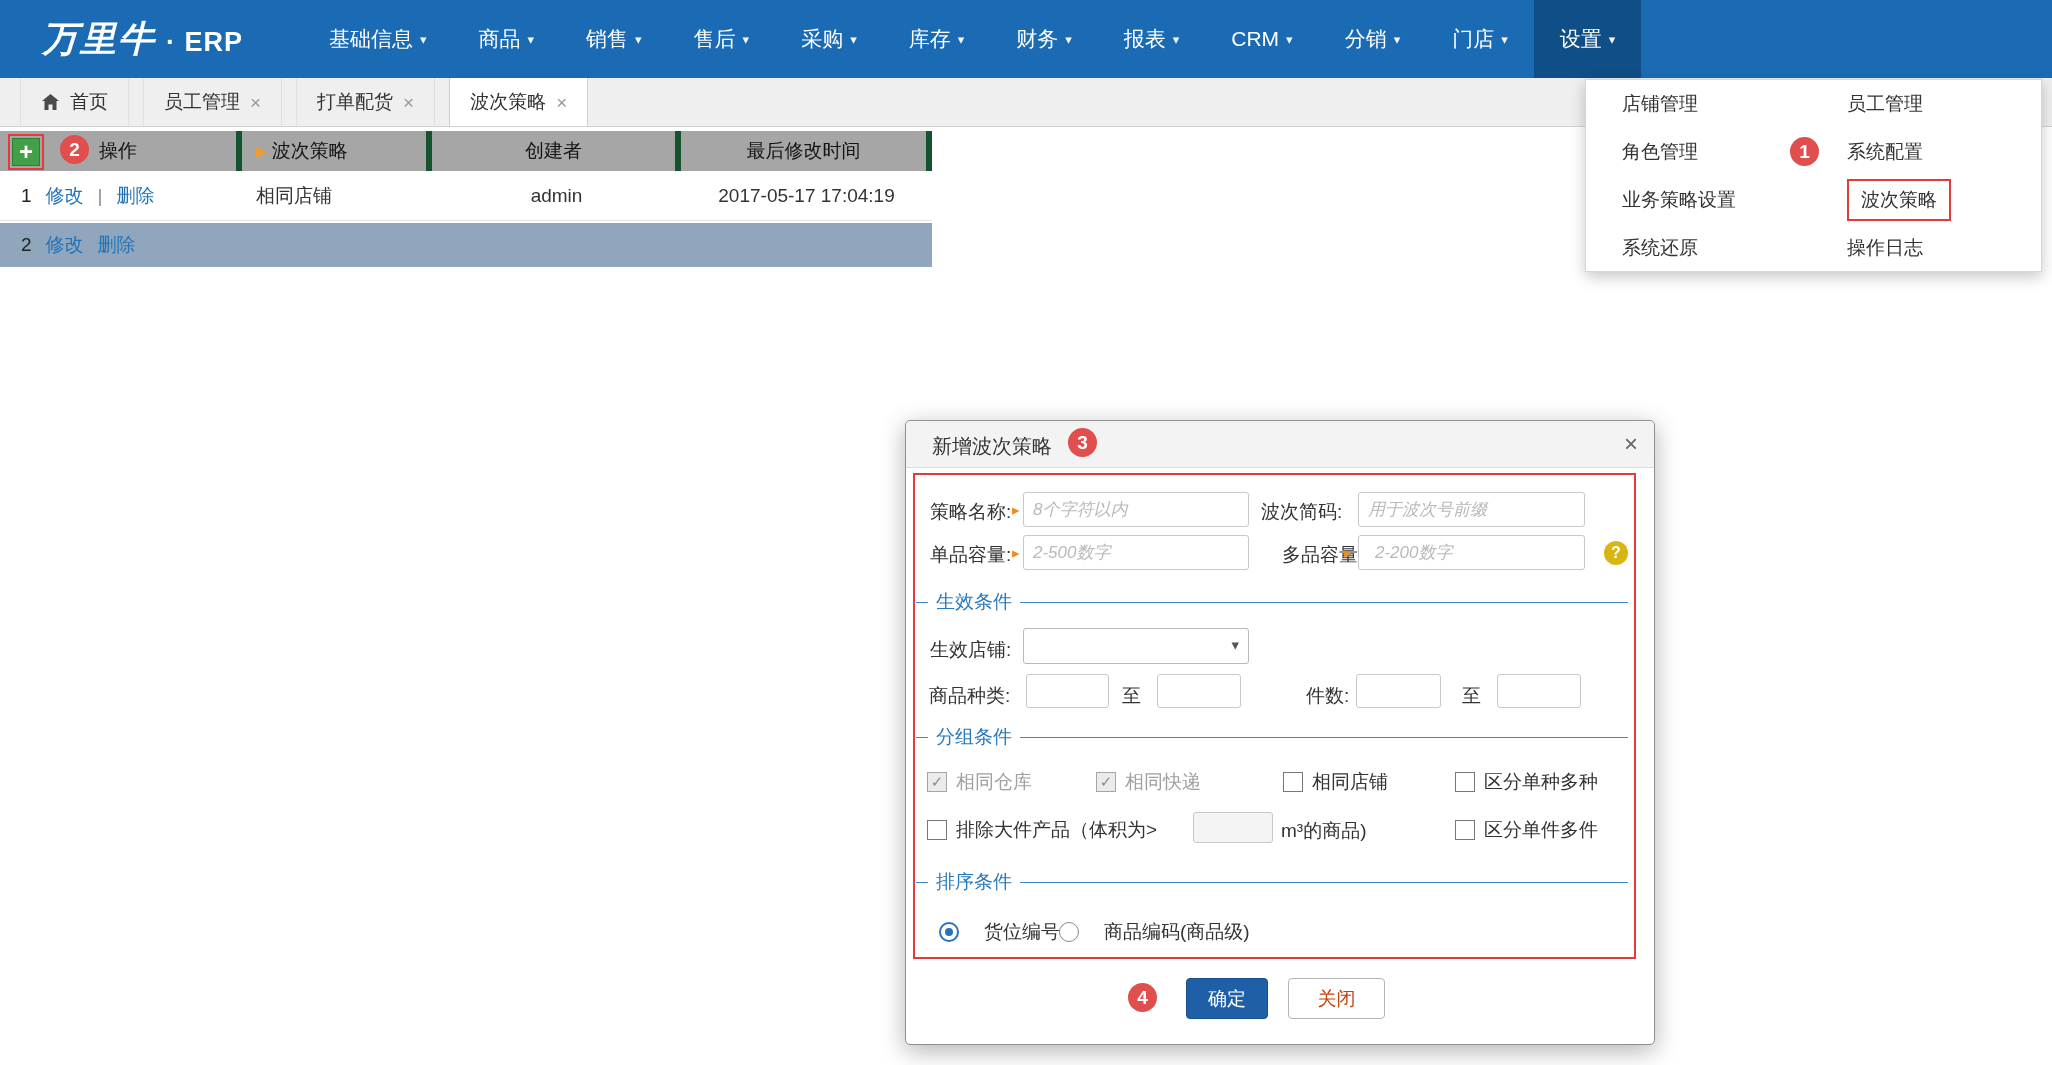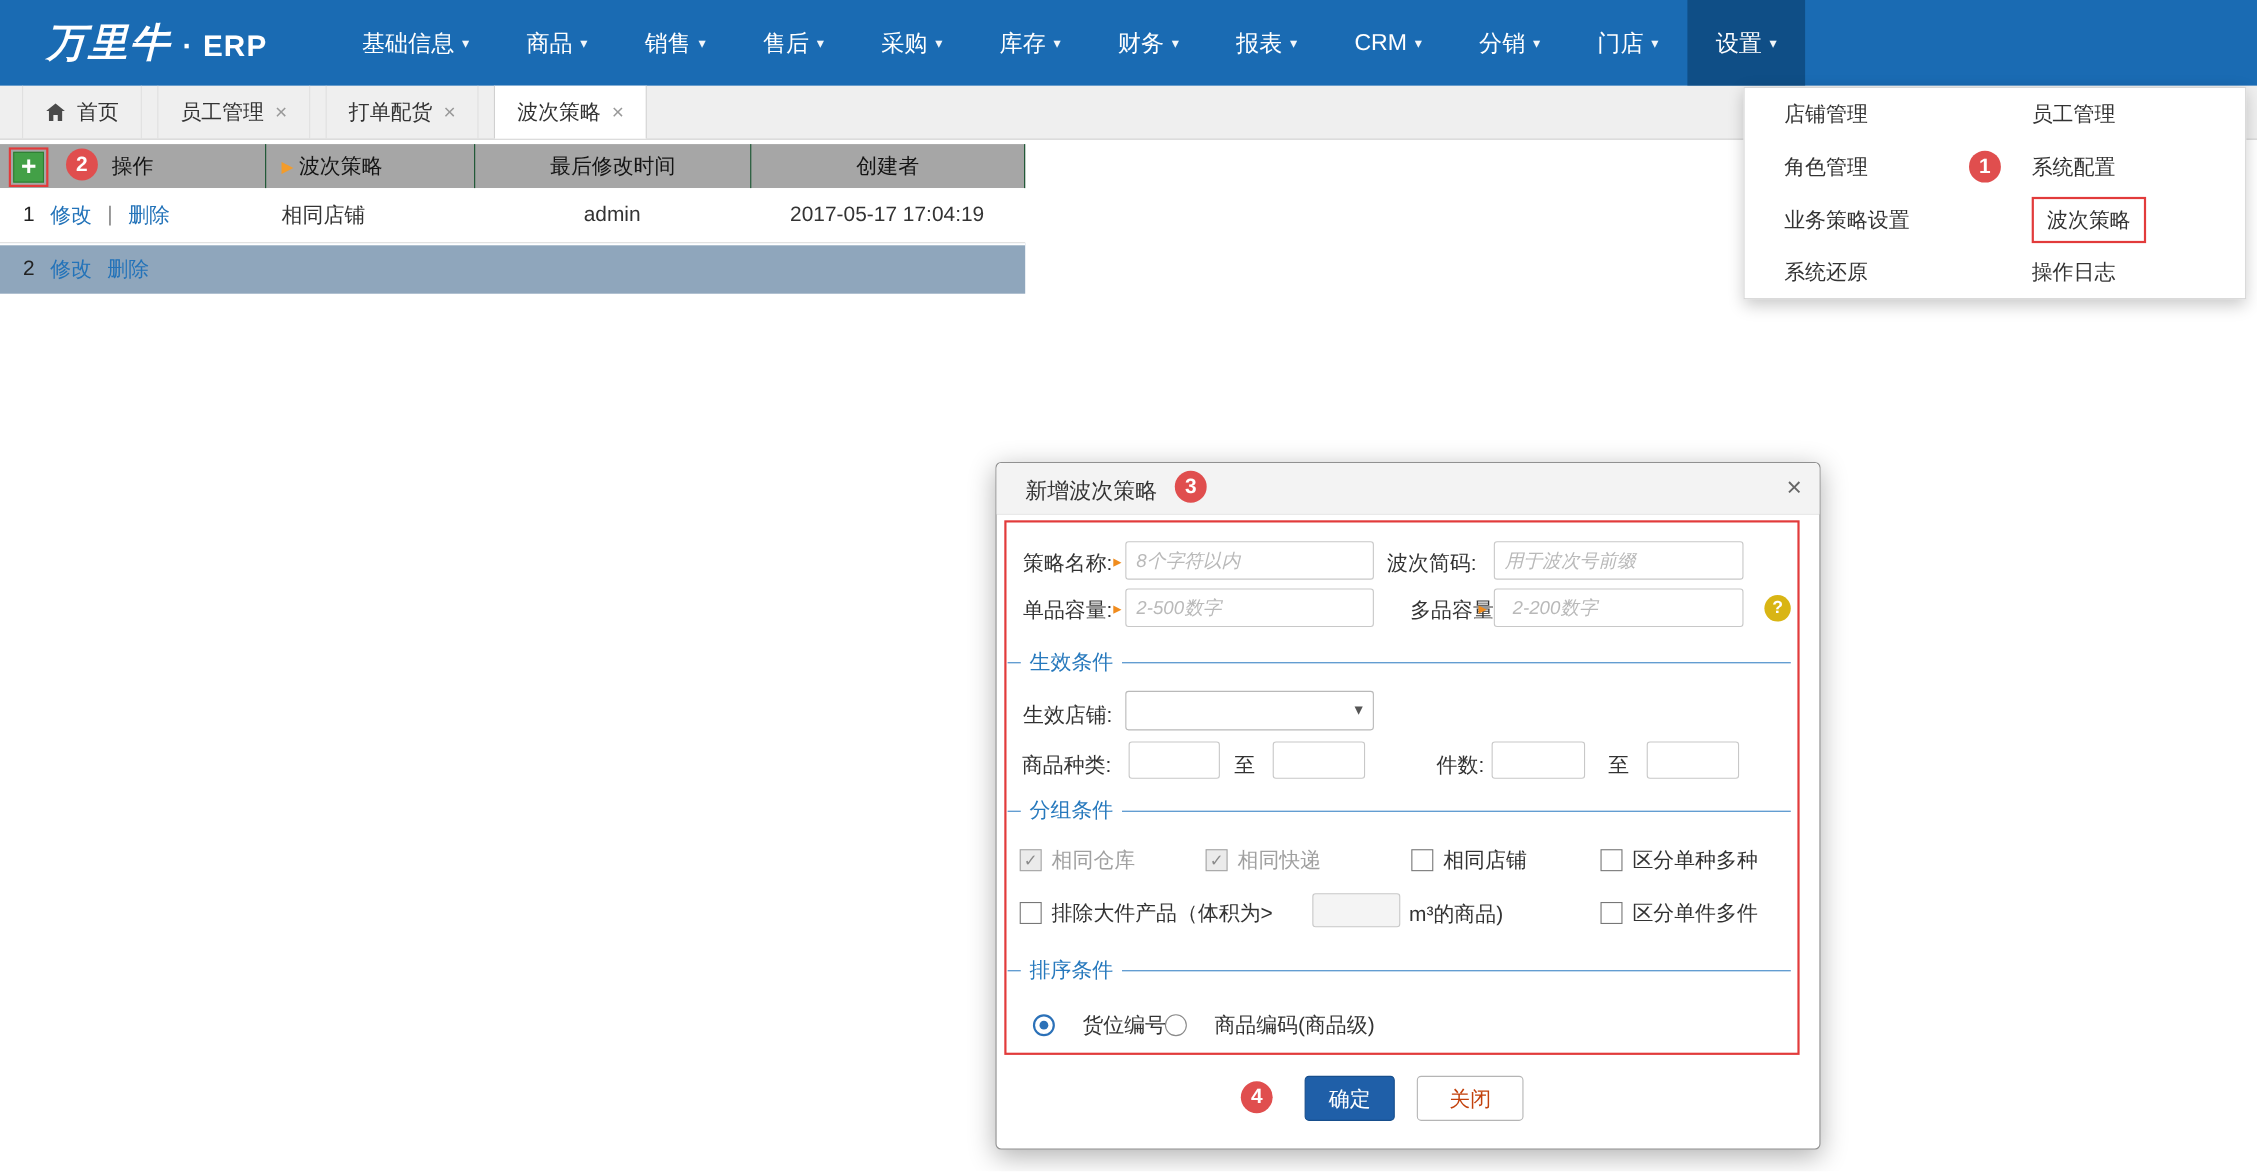--- a/index.html
+++ b/index.html
@@ -21,21 +21,21 @@
   .tabbar { position:absolute; top:78px; left:0; width:2052px; height:49px; background:#efefef; border-bottom:1px solid #d2d2d2; display:flex; align-items:stretch; }
   .tab { display:flex; align-items:center; gap:10px; padding:0 20px; margin-left:14px; font-size:19px; color:#333; border-left:1px solid #e0e0e0; border-right:1px solid #e0e0e0; cursor:pointer; white-space:nowrap; }
   .tab.active { background:#fff; border-color:#d0d0d0; }
   .tab-close { color:#999; font-size:19px; line-height:1; }
   .home-icon { display:inline-flex; }
 
   
   .grid { position:absolute; left:0; top:131px; width:932px; font-size:19px; }
   .grid-header { display:flex; background:#a6a6a6; height:40px; color:#141414; }
   .gcell { display:flex; align-items:center; justify-content:center; }
-  .grid-header .gcell { border-right:1px solid #14532d; }
+  .grid-header .gcell { border-right:6px solid #14532d; }
   .c1 { width:242px; } .c2 { width:190px; justify-content:flex-start; padding-left:14px; }
   .c3 { width:249px; } .c4 { width:251px; }
   .hdr-arrow { color:#f39c2b; font-size:14px; margin-right:5px; }
   .grid-row { display:flex; align-items:center; height:50px; background:#fff; border-bottom:1px solid #e2e2e2; }
   .grid-row.selected { background:#8fa6bc; height:46px; border-top:2px solid #fff; border-bottom:none; }
   .row-c1 { width:242px; display:flex; align-items:center; gap:14px; padding-left:21px; }
   .row-index { color:#222; }
   a.lnk { color:#2373b9; text-decoration:none; cursor:pointer; }
   .sep { color:#8a8a8a; }
 
@@ -168,22 +168,22 @@
     </div>
   </div>
 
   <div class="grid">
     <div class="grid-header">
       <div class="gcell c1">操作</div>
       <div class="gcell c2">
         <span class="hdr-arrow">▶</span>
         <span>波次策略</span>
       </div>
+      <div class="gcell c3">创建者</div>
       <div class="gcell c4">最后修改时间</div>
-      <div class="gcell c3">创建者</div>
     </div>
     <div class="grid-row">
       <div class="row-c1">
         <span class="row-index">1</span>
         <a class="lnk">修改</a>
         <span class="sep">|</span>
         <a class="lnk">删除</a>
       </div>
       <div class="gcell c2">相同店铺</div>
       <div class="gcell c3">admin</div>

